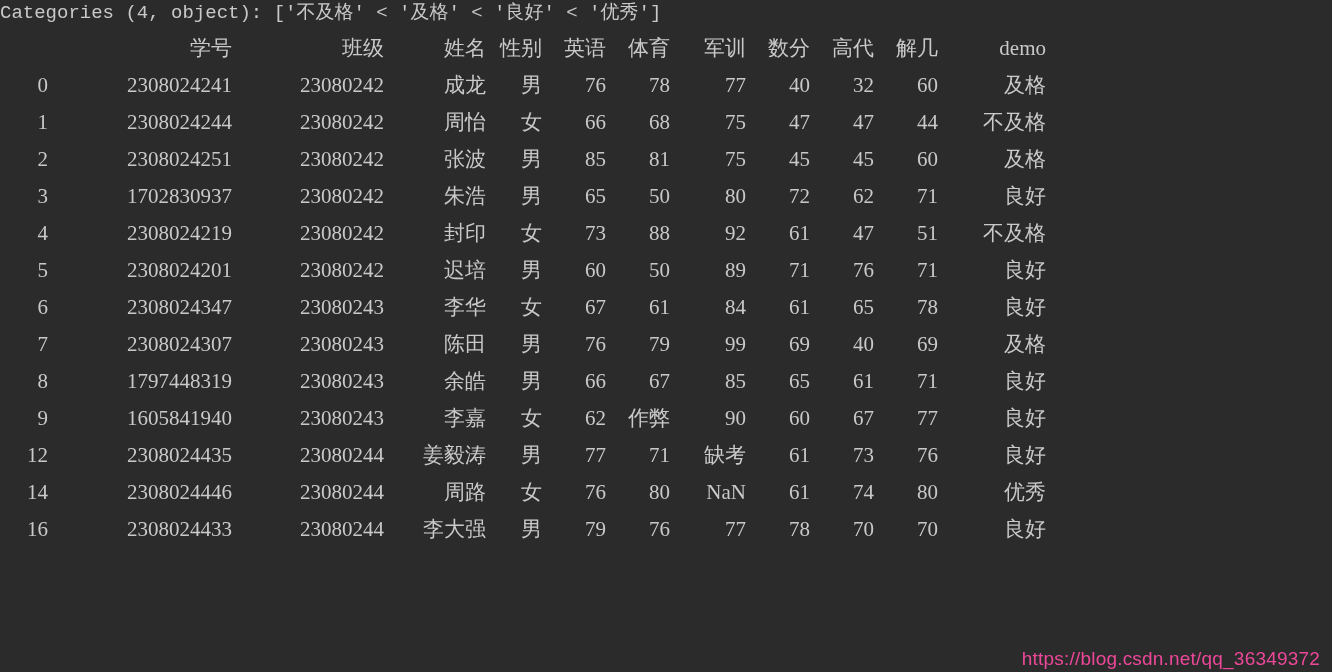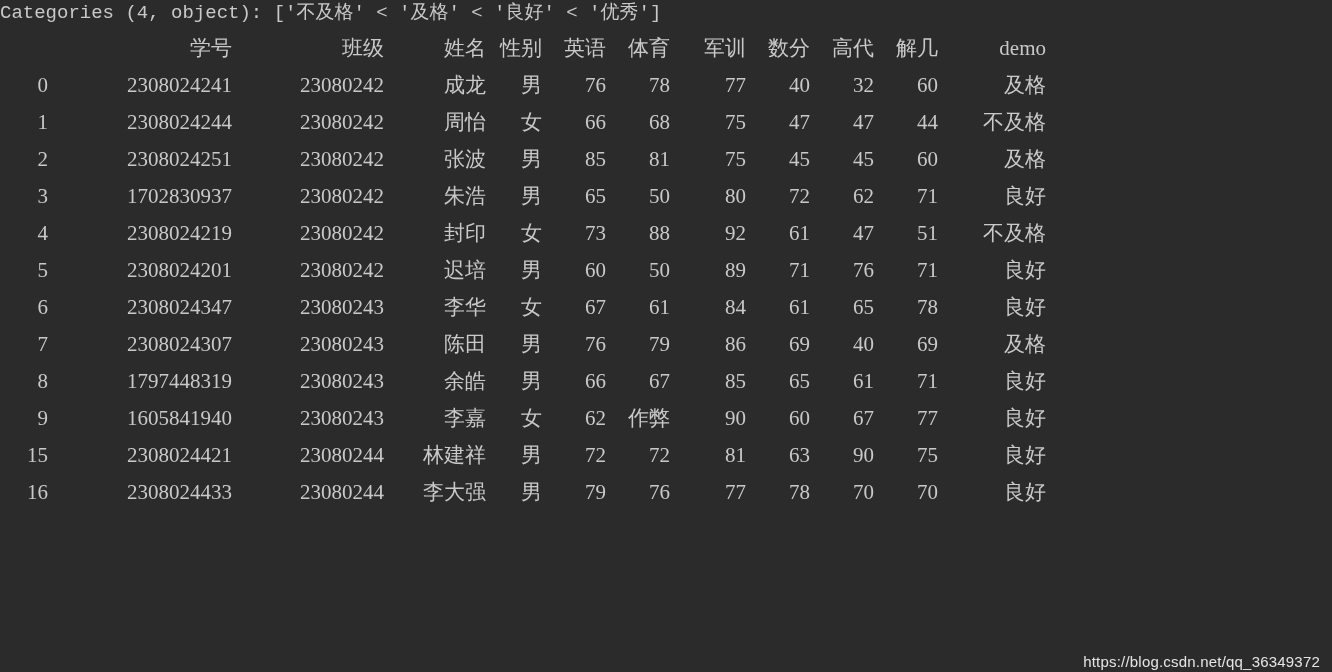--- a/index.html
+++ b/index.html
@@ -72,22 +72,22 @@
   .c-demo  { width: 96px;  padding-right: 14px !important; }
 
   thead th { color: #c9c9c9; }
 
   
   .watermark {
     position: absolute;
     right: 12px;
     bottom: 18px;
     font-family: "Liberation Sans", "DejaVu Sans", sans-serif;
-    font-size: 15px;
-    color: #e5e5e5;
+    font-size: 19px;
+    color: #ec4899;
     letter-spacing: 0.2px;
     white-space: nowrap;
   }
 </style>
 </head>
 <body>
 
 <div id="console">
 
   <div class="cut-line">Categories (4, object): ['不及格' &lt; '及格' &lt; '良好' &lt; '优秀']</div>
@@ -209,21 +209,21 @@
           <td class="c-demo">良好</td>
         </tr>
         <tr>
           <td class="c-idx">7</td>
           <td class="c-xuehao">2308024307</td>
           <td class="c-banji">23080243</td>
           <td class="c-name">陈田</td>
           <td class="c-sex">男</td>
           <td class="c-num">76</td>
           <td class="c-num">79</td>
-          <td class="c-num-w">86</td>
+          <td class="c-num-w">99</td>
           <td class="c-num">69</td>
           <td class="c-num">40</td>
           <td class="c-num">69</td>
           <td class="c-demo">及格</td>
         </tr>
         <tr>
           <td class="c-idx">8</td>
           <td class="c-xuehao">1797448319</td>
           <td class="c-banji">23080243</td>
           <td class="c-name">余皓</td>
@@ -244,32 +244,46 @@
           <td class="c-sex">女</td>
           <td class="c-num">62</td>
           <td class="c-num">作弊</td>
           <td class="c-num-w">90</td>
           <td class="c-num">60</td>
           <td class="c-num">67</td>
           <td class="c-num">77</td>
           <td class="c-demo">良好</td>
         </tr>
         <tr>
-          <td class="c-idx">15</td>
-          <td class="c-xuehao">2308024421</td>
+          <td class="c-idx">12</td>
+          <td class="c-xuehao">2308024435</td>
           <td class="c-banji">23080244</td>
-          <td class="c-name">林建祥</td>
-          <td class="c-sex">男</td>
-          <td class="c-num">72</td>
-          <td class="c-num">72</td>
-          <td class="c-num-w">81</td>
-          <td class="c-num">63</td>
-          <td class="c-num">90</td>
-          <td class="c-num">75</td>
-          <td class="c-demo">良好</td>
+          <td class="c-name">姜毅涛</td>
+          <td class="c-sex">男</td>
+          <td class="c-num">77</td>
+          <td class="c-num">71</td>
+          <td class="c-num-w">缺考</td>
+          <td class="c-num">61</td>
+          <td class="c-num">73</td>
+          <td class="c-num">76</td>
+          <td class="c-demo">良好</td>
+        </tr>
+        <tr>
+          <td class="c-idx">14</td>
+          <td class="c-xuehao">2308024446</td>
+          <td class="c-banji">23080244</td>
+          <td class="c-name">周路</td>
+          <td class="c-sex">女</td>
+          <td class="c-num">76</td>
+          <td class="c-num">80</td>
+          <td class="c-num-w">NaN</td>
+          <td class="c-num">61</td>
+          <td class="c-num">74</td>
+          <td class="c-num">80</td>
+          <td class="c-demo">优秀</td>
         </tr>
         <tr>
           <td class="c-idx">16</td>
           <td class="c-xuehao">2308024433</td>
           <td class="c-banji">23080244</td>
           <td class="c-name">李大强</td>
           <td class="c-sex">男</td>
           <td class="c-num">79</td>
           <td class="c-num">76</td>
           <td class="c-num-w">77</td>

